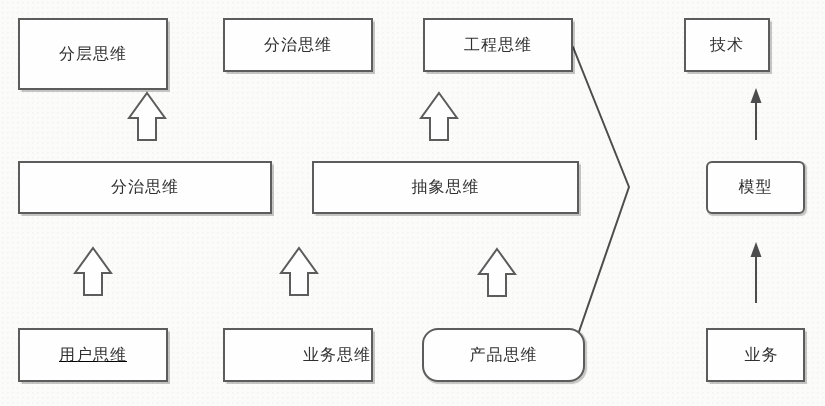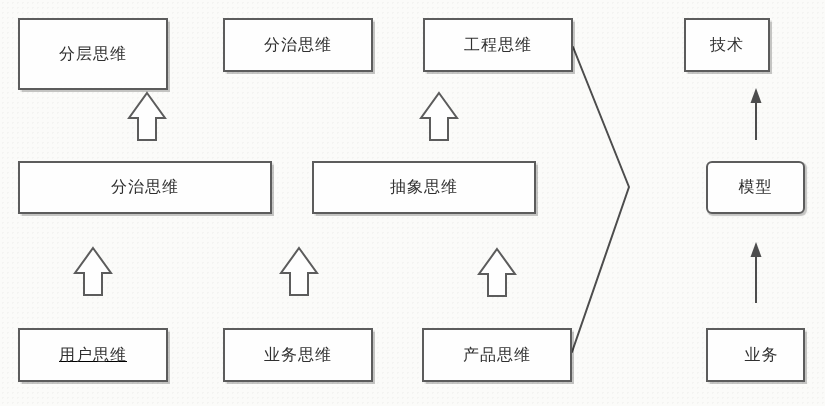--- a/index.html
+++ b/index.html
@@ -39,26 +39,26 @@
     letter-spacing:1px;
     white-space:nowrap;
   }
   
   .n-layered     {left:18px;  top:18px;  width:150px; height:72px;}
   .n-divide      {left:223px; top:18px;  width:150px; height:54px;}
   .n-engineering {left:423px; top:18px;  width:150px; height:54px;}
   .n-technology  {left:684px; top:18px;  width:86px;  height:54px;}
   
   .n-structured  {left:18px;  top:161px; width:254px; height:53px;}
-  .n-abstract    {left:312px; top:161px; width:224px; height:53px;}
+  .n-abstract    {left:312px; top:161px; width:267px; height:53px;}
   .n-model       {left:706px; top:161px; width:99px;  height:53px;border-radius:6px;}
   
   .n-user        {left:18px;  top:328px; width:150px; height:54px;text-decoration:underline;}
-  .n-bizthink    {left:223px; top:328px; width:150px; height:54px;}
-  .n-product     {left:422px; top:328px; width:150px; height:54px;}
+  .n-bizthink    {left:223px; top:328px; width:150px; height:54px;justify-content:flex-end;}
+  .n-product     {left:422px; top:328px; width:163px; height:54px;border-radius:16px;}
   .n-business    {left:706px; top:328px; width:99px;  height:54px;padding-left:12px;}
 
   svg.overlay{
     position:absolute;
     left:0; top:0;
     width:825px; height:406px;
     pointer-events:none;
   }
   .hollow-arrow{
     fill:var(--box-bg);

